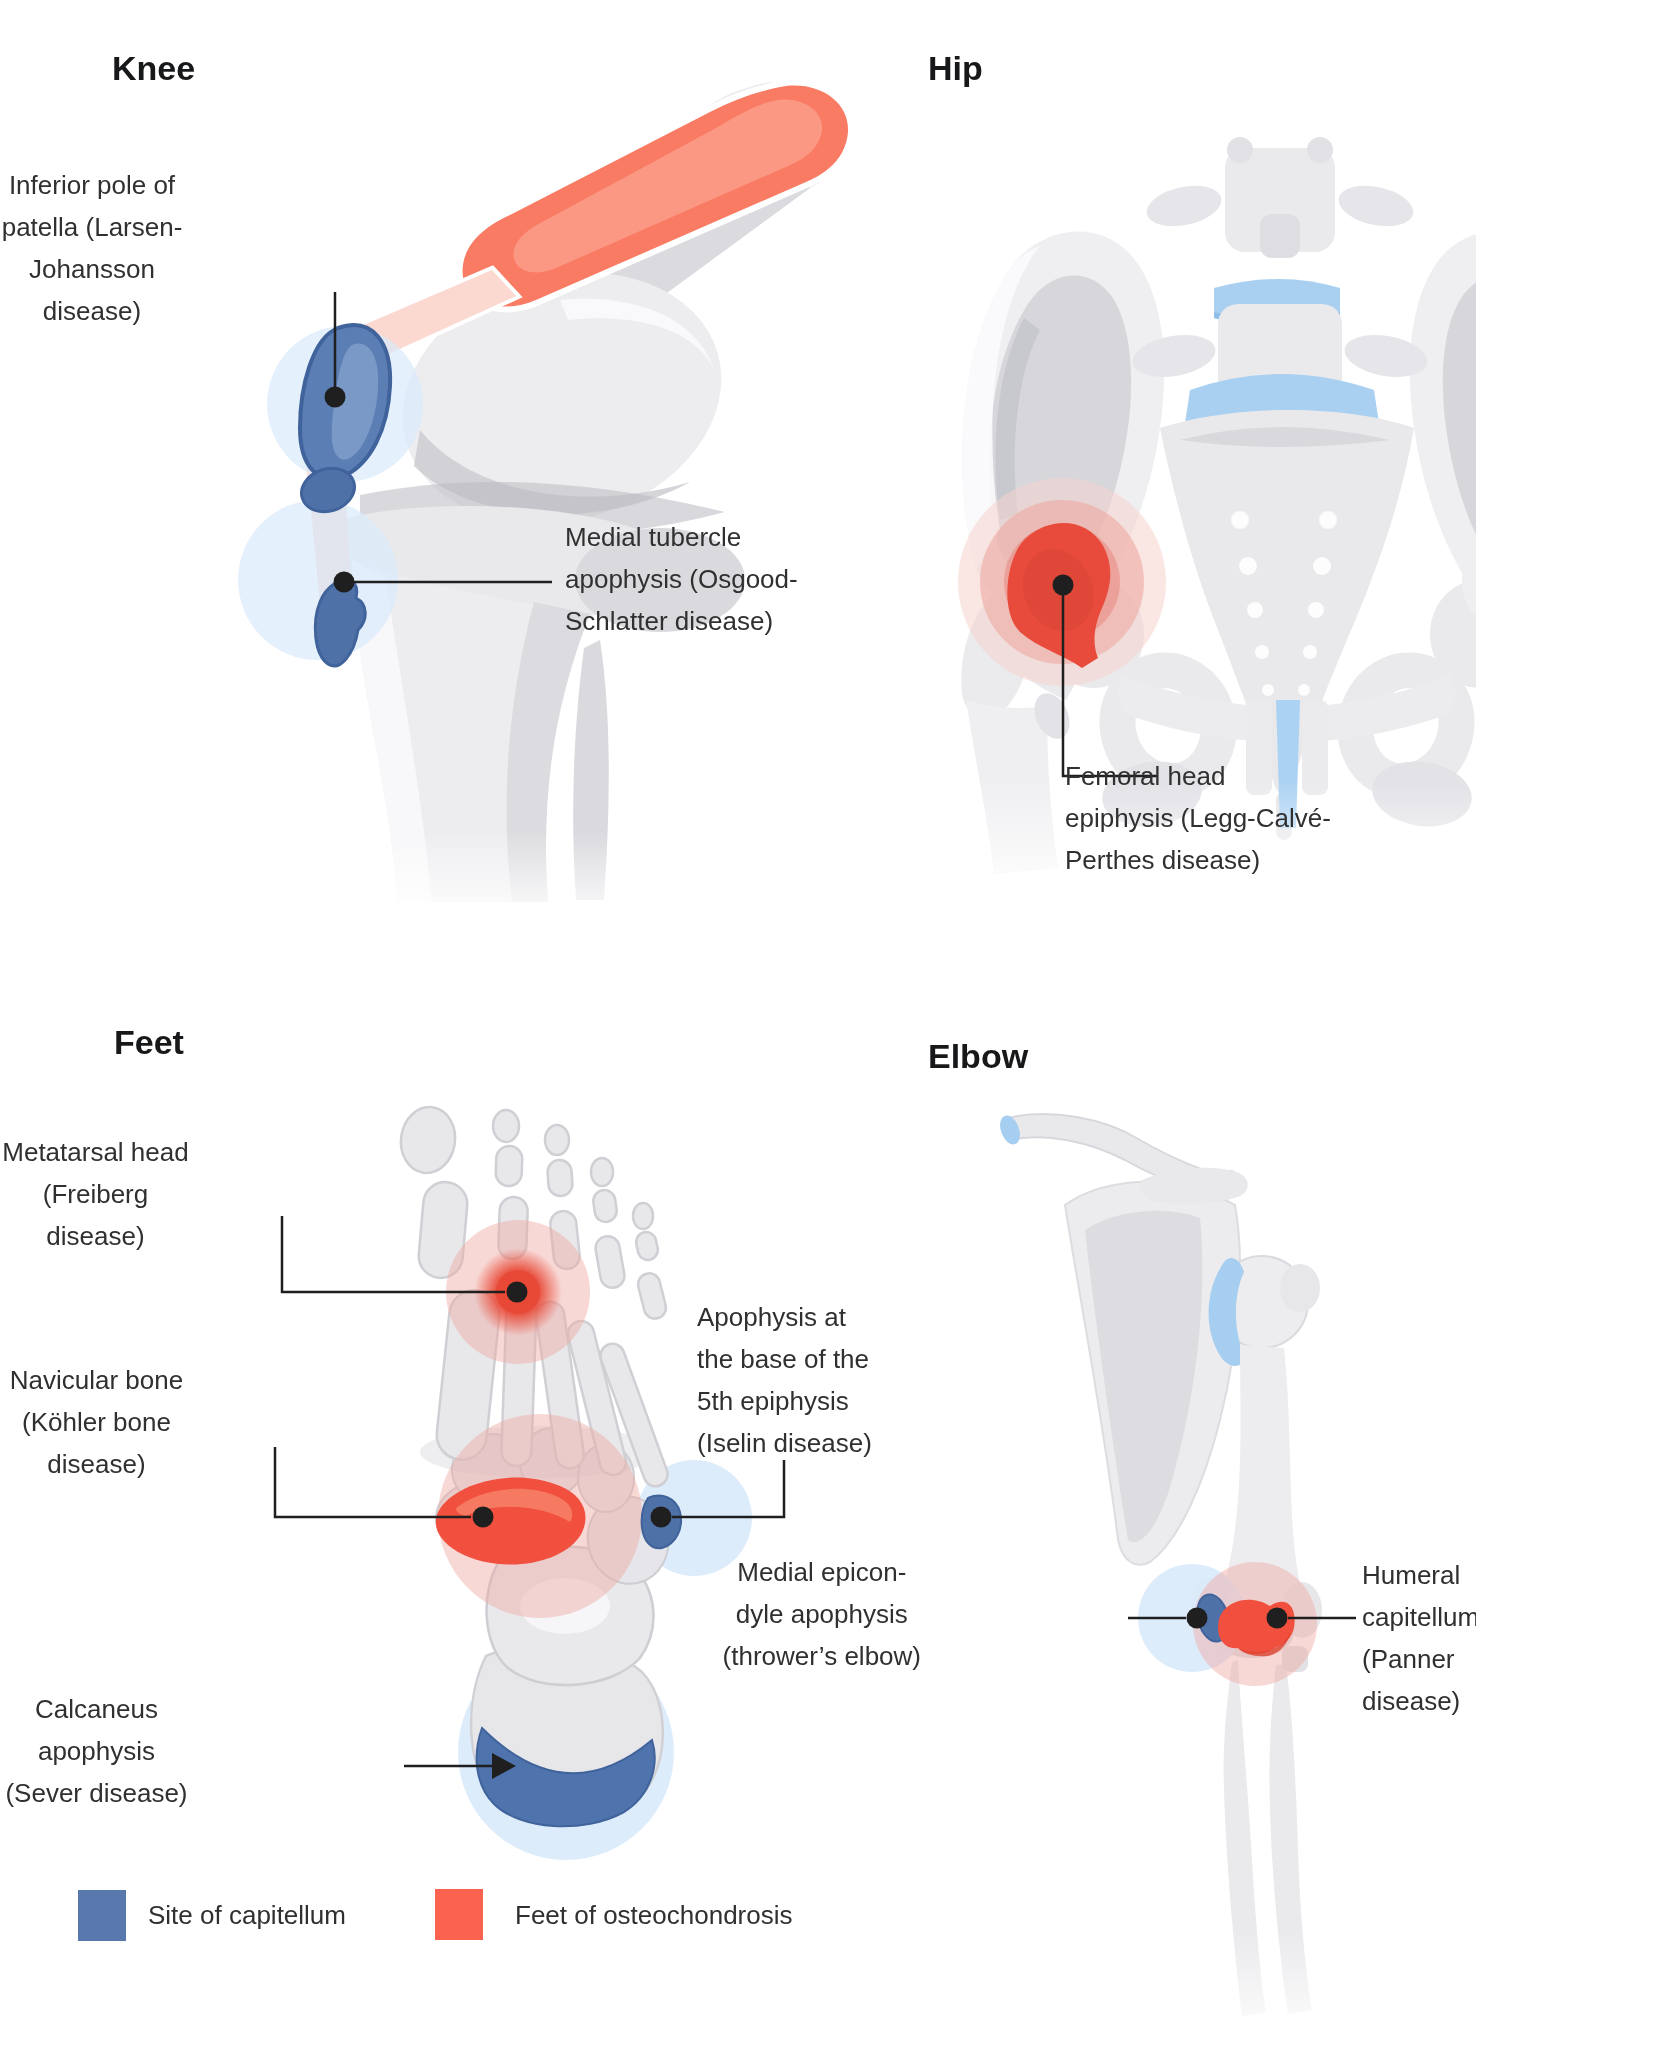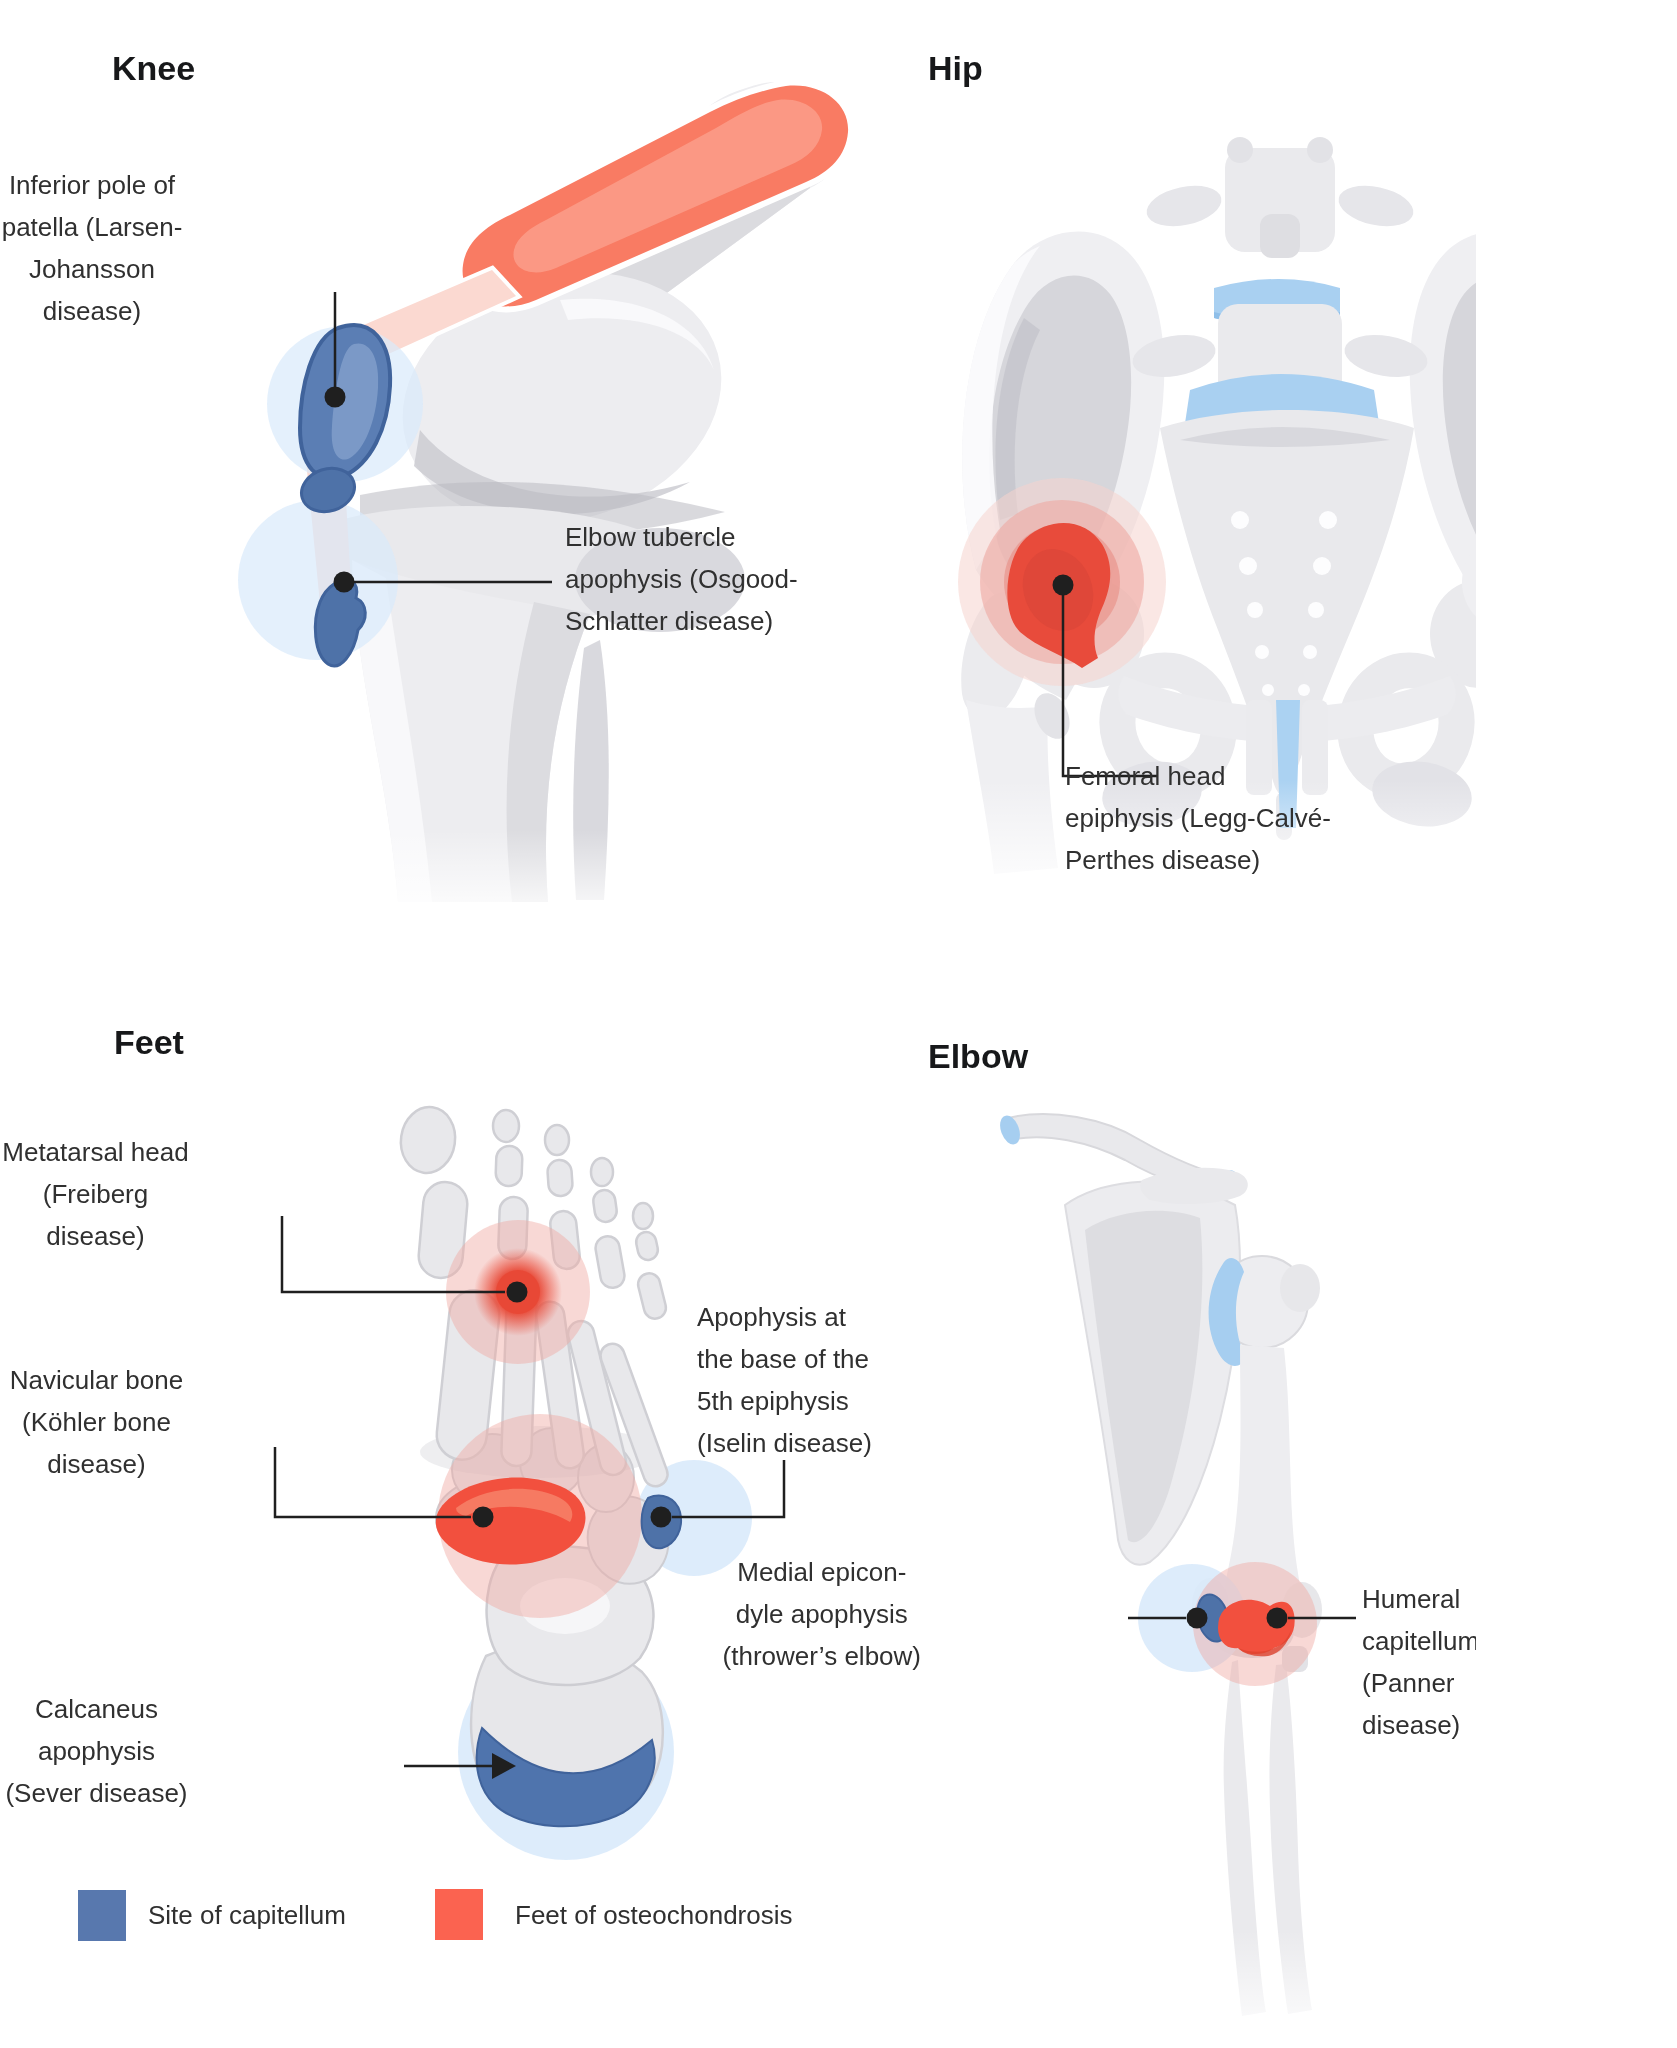--- a/index.html
+++ b/index.html
@@ -294,40 +294,40 @@
   </svg>
 
   <div class="hd" style="left:112px;top:48px;">Knee</div>
   <div class="hd" style="left:928px;top:48px;">Hip</div>
   <div class="hd" style="left:114px;top:1022px;">Feet</div>
   <div class="hd" style="left:928px;top:1036px;">Elbow</div>
 
   <div class="lbl r" style="right:1292px;top:164px;">Inferior pole of
 patella (Larsen-
 Johansson disease)</div>
-  <div class="lbl" style="left:565px;top:516px;">Elbow tubercle
+  <div class="lbl" style="left:565px;top:516px;">Medial tubercle
 apophysis (Osgood-
 Schlatter disease)</div>
   <div class="lbl c" style="left:1065px;top:755px;width:410px;">Femoral head
 epiphysis (Legg-Calvé-
 Perthes disease)</div>
   <div class="lbl r" style="right:1285px;top:1131px;">Metatarsal head
 (Freiberg disease)</div>
   <div class="lbl r" style="right:1283px;top:1359px;">Navicular bone
 (Köhler bone disease)</div>
   <div class="lbl" style="left:697px;top:1296px;">Apophysis at
 the base of the
 5th epiphysis
 (Iselin disease)</div>
   <div class="lbl r" style="right:1283px;top:1688px;">Calcaneus apophysis
 (Sever disease)</div>
   <div class="lbl r" style="right:555px;top:1551px;">Medial epicon-
 dyle apophysis
 (thrower’s elbow)</div>
-  <div class="lbl" style="left:1362px;top:1554px;margin-top:24px;">Humeral
+  <div class="lbl" style="left:1362px;top:1554px;">Humeral
 capitellum
 (Panner disease)</div>
 
   <div class="swatch" style="left: 78px; top: 1890px; background-color: rgb(88, 120, 174);"></div>
   <div class="legend-text" style="left:148px;top:1894px;">Site of capitellum</div>
   <div class="swatch" style="left: 435px; top: 1889px; background-color: rgb(251, 99, 80);"></div>
   <div class="legend-text" style="left:515px;top:1894px;">Feet of osteochondrosis</div>
 
 </div>
 

